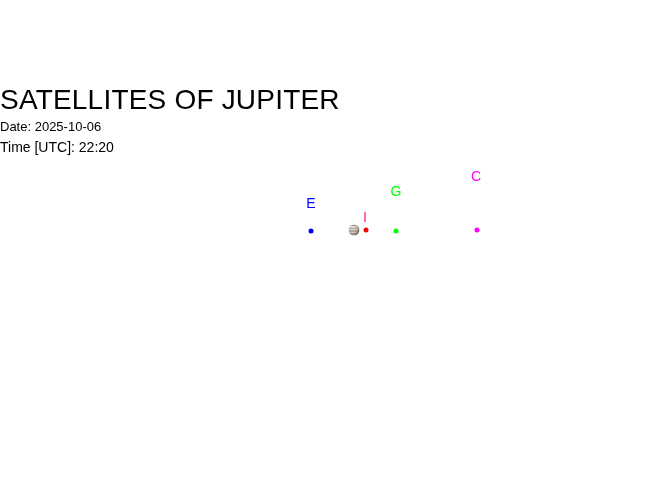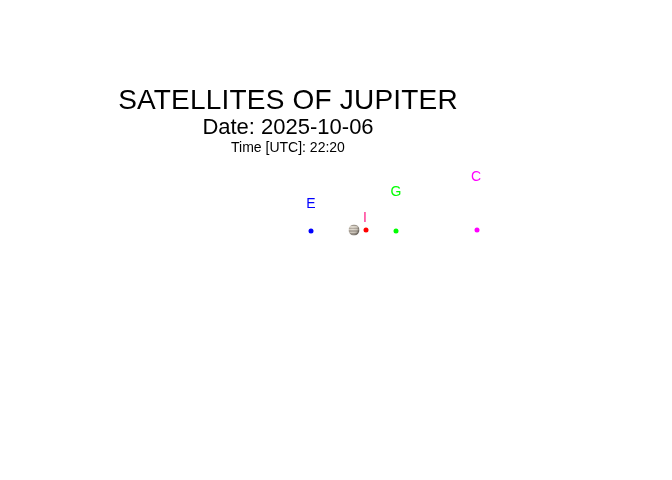--- a/index.html
+++ b/index.html
@@ -16,37 +16,37 @@
     position: relative;
     width: 672px;
     height: 480px;
     background: #ffffff;
     overflow: hidden;
   }
 
   
   .heading-block {
     position: absolute;
-    left: 12px;
+    left: 0;
     top: 84px;
     width: 552px;
-    text-align: center;
+    text-align: left;
     pointer-events: none;
   }
   #chart-title {
     display: block;
     font-size: 28px;
     line-height: 32px;
     color: #000000;
     letter-spacing: 0.2px;
     white-space: nowrap;
   }
   #chart-date {
     display: block;
-    font-size: 22px;
+    font-size: 13px;
     line-height: 21px;
     color: #000000;
     white-space: nowrap;
   }
   #chart-time {
     display: block;
     font-size: 14px;
     line-height: 21px;
     color: #000000;
     white-space: nowrap;

